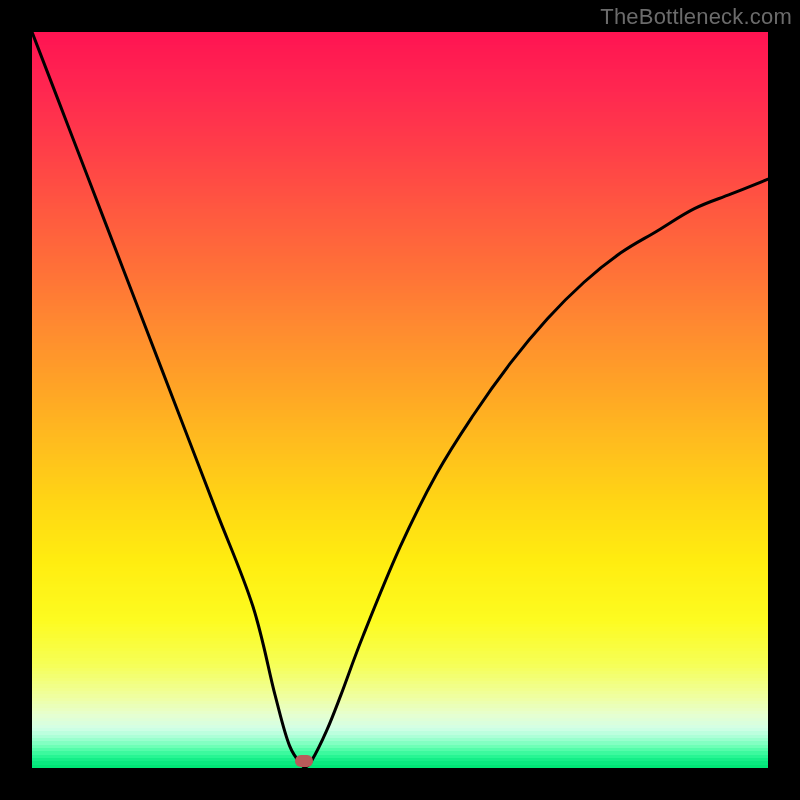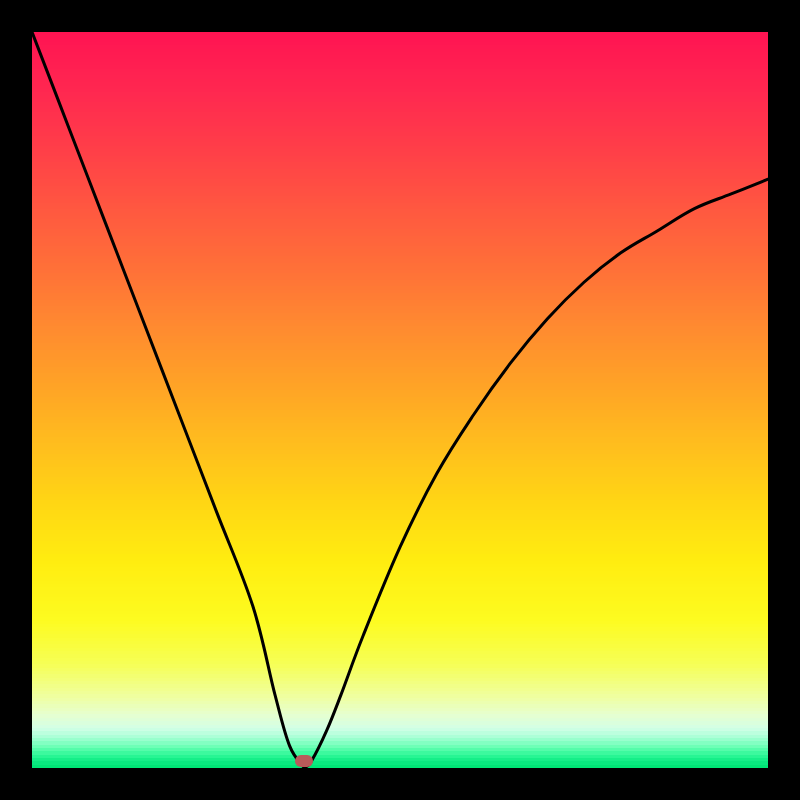--- a/index.html
+++ b/index.html
@@ -293,13 +293,14 @@
         <div class="strip" style="top: 732.655px; height: 4.34545px; background: rgb(0, 230, 118);"></div>
       </div>
 
     <svg class="curve" viewBox="0 0 736 736" preserveAspectRatio="none">
       <path id="curve-path" d="M 0 0 C 6.6240000000000006 17.22239999999999, 23.552000000000003 61.23519999999995, 36.800000000000004 95.67999999999995 C 50.048 130.12479999999994, 60.35200000000001 156.9152, 73.60000000000001 191.36 C 86.84800000000001 225.80480000000003, 97.15199999999999 252.59520000000003, 110.39999999999999 287.04 C 123.648 321.4848, 133.95200000000003 348.27520000000004, 147.20000000000002 382.72 C 160.448 417.1648, 170.752 443.95520000000005, 184 478.40000000000003 C 197.248 512.8448000000001, 210.20159999999998 540.96, 220.79999999999998 574.08 C 231.39839999999998 607.2, 236.25600000000003 637.2288, 242.88000000000002 662.4 C 249.50400000000002 687.5712, 252.30079999999998 700.6719999999999, 257.59999999999997 713.92 C 262.89919999999995 727.168, 269.6704 732.0255999999999, 272.32 736 L 272.32 736 C 273.6448 734.6752, 275.7056 735.264, 279.68 728.64 C 283.6544 722.016, 289.10080000000005 711.1232, 294.40000000000003 699.2 C 299.6992 687.2768000000001, 302.49600000000004 679.6224, 309.12 662.4 C 315.74399999999997 645.1776, 320.60159999999996 630.016, 331.2 603.52 C 341.7984 577.024, 354.752 544.3456000000001, 368 515.2 C 381.248 486.05440000000004, 391.552 465.4464, 404.8 441.59999999999997 C 418.048 417.75359999999995, 428.352 402.59200000000004, 441.59999999999997 382.72 C 454.84799999999996 362.848, 465.15200000000004 348.4224, 478.40000000000003 331.2 C 491.648 313.9776, 501.95199999999994 301.61280000000005, 515.1999999999999 287.04 C 528.448 272.4672, 538.752 262.16319999999996, 552 250.23999999999995 C 565.248 238.31679999999997, 575.552 230.07360000000006, 588.8000000000001 220.80000000000007 C 602.0480000000001 211.52640000000008, 612.3520000000001 206.66880000000003, 625.6 198.72000000000003 C 638.848 190.77120000000002, 649.152 183.264, 662.4 176.64 C 675.6479999999999 170.01599999999996, 685.9519999999999 167.21919999999997, 699.1999999999999 161.91999999999996 C 712.448 156.62079999999995, 729.376 149.84959999999992, 736 147.19999999999993" fill="none" stroke="#000" stroke-width="3" stroke-linejoin="round" stroke-linecap="round"></path>
     </svg>
 
     <div class="marker" id="marker" style="left: 272.32px; top: 728.64px; background: rgb(184, 90, 90);"></div>
   </div>
 
+  <div class="watermark">TheBottleneck.com</div>
 </div>
 
 </body></html>

